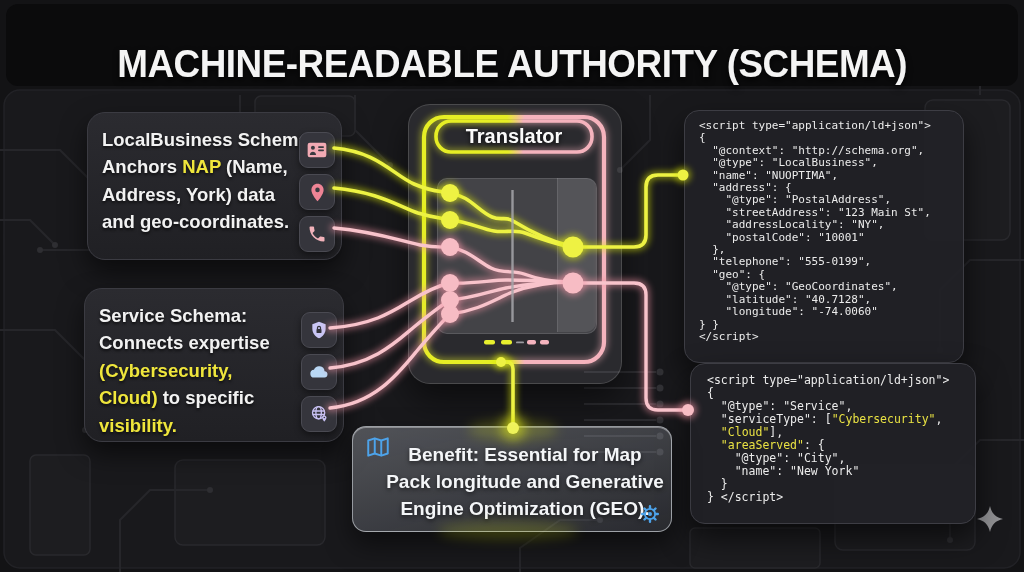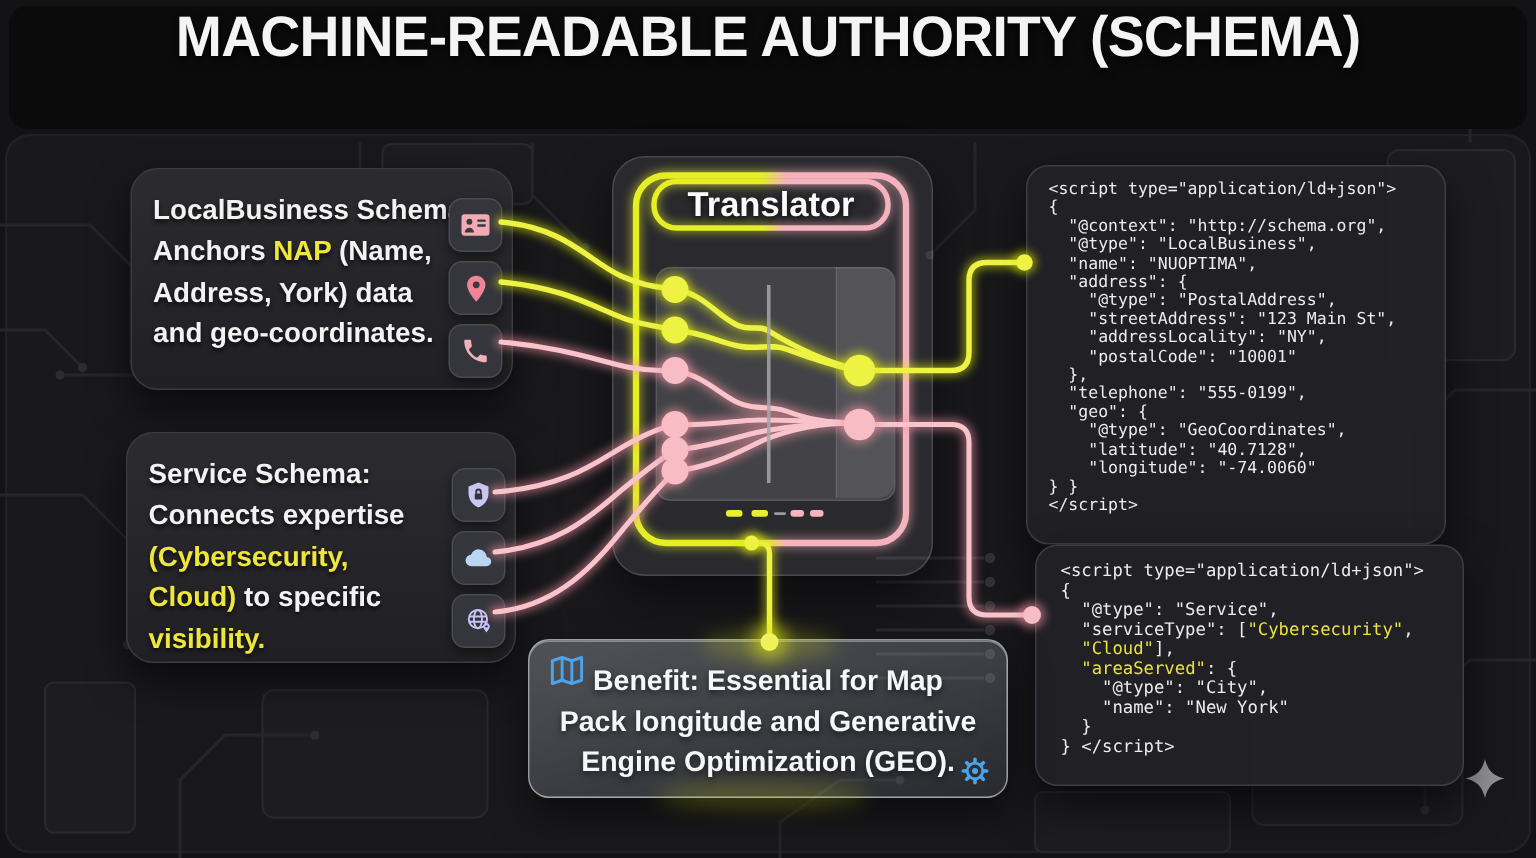--- a/index.html
+++ b/index.html
@@ -6,21 +6,21 @@
   #app{position:relative;width:1024px;height:572px;overflow:hidden;
        font-family:"Liberation Sans",sans-serif;background:#131315;}
   svg{display:block;}
 
   
   #bg{position:absolute;inset:0;z-index:0;}
 
   
   .header{position:absolute;left:6px;top:4px;width:1012px;height:82px;
           background:#0b0b0c;border-radius:12px;z-index:2;
-          display:flex;align-items:flex-start;justify-content:center;}
+          display:flex;align-items:flex-end;justify-content:center;}
   .header h1{margin:0;font-size:38px;font-weight:800;letter-spacing:-0.5px;
              color:#f4f4f4;text-shadow:0 3px 6px rgba(0,0,0,.8);transform:scaleX(.97);}
 
   
   .info-box{position:absolute;background:linear-gradient(180deg,#2b2b30,#202024);
             border:1px solid #3b3b42;border-radius:18px;z-index:2;
             box-shadow:0 12px 26px rgba(0,0,0,.55);}
   #box-localbusiness{left:87px;top:112px;width:253px;height:146px;}
   #box-service{left:84px;top:288px;width:258px;height:152px;}
   .info-text{position:absolute;left:14px;top:13px;font-size:18.5px;font-weight:700;
@@ -40,40 +40,40 @@
                border:1px solid rgba(255,255,255,.15);z-index:2;
                box-shadow:0 16px 32px rgba(0,0,0,.5);}
   .screen{position:absolute;left:437px;top:178px;width:158px;height:154px;
           border-radius:10px;background:rgba(218,222,230,.14);
           border:1px solid rgba(255,255,255,.12);z-index:3;}
   .screen-col-right{position:absolute;left:557px;top:178px;width:38px;height:154px;
           border-radius:0 10px 10px 0;background:rgba(235,238,244,.10);
           border-left:1px solid rgba(255,255,255,.10);z-index:3;}
   .translator-label{position:absolute;left:436px;top:121px;width:156px;height:31px;
           display:flex;align-items:center;justify-content:center;z-index:6;
-          font-size:23px;font-weight:700;color:#fafafa;text-shadow:0 2px 4px rgba(0,0,0,.7);}
+          font-size:20px;font-weight:700;color:#fafafa;text-shadow:0 2px 4px rgba(0,0,0,.7);}
 
   
   .code-block{position:absolute;background:rgba(33,33,38,.97);border:1px solid #3d3d44;
               border-radius:15px;z-index:2;box-shadow:0 14px 30px rgba(0,0,0,.6);
               font-family:"DejaVu Sans Mono",monospace;white-space:pre;}
   #code-localbusiness{left:684px;top:110px;width:264px;height:242px;
               padding:9px 0 0 14px;font-size:11px;line-height:12.4px;}
   #code-service{left:690px;top:363px;width:268px;height:149px;
               padding:10px 0 0 16px;font-size:11.5px;line-height:13px;}
   .code-block .c-w{color:#ececec;}
   .code-block .c-y{color:#e9e243;}
 
   
   .benefit-box{position:absolute;left:352px;top:426px;width:318px;height:104px;
           border-radius:14px;z-index:2;
           background:linear-gradient(165deg,rgba(214,220,230,.30),rgba(110,116,128,.20));
           border:1.5px solid rgba(235,240,246,.55);
           box-shadow:0 12px 26px rgba(0,0,0,.5), inset 0 1px 0 rgba(255,255,255,.35);}
-  .benefit-text{position:absolute;left:0;top:14px;width:100%;text-align:center;
+  .benefit-text{position:absolute;left:13px;top:14px;width:100%;text-align:center;
           font-size:19px;font-weight:700;line-height:27px;color:#f4f6f8;
           text-shadow:0 2px 4px rgba(0,0,0,.55);}
   .benefit-map-icon{position:absolute;left:12px;top:7px;}
   .benefit-gear-icon{position:absolute;right:9px;bottom:5px;}
 
   
   #overlay{position:absolute;inset:0;z-index:5;pointer-events:none;}
 </style>
 </head>
 <body>

